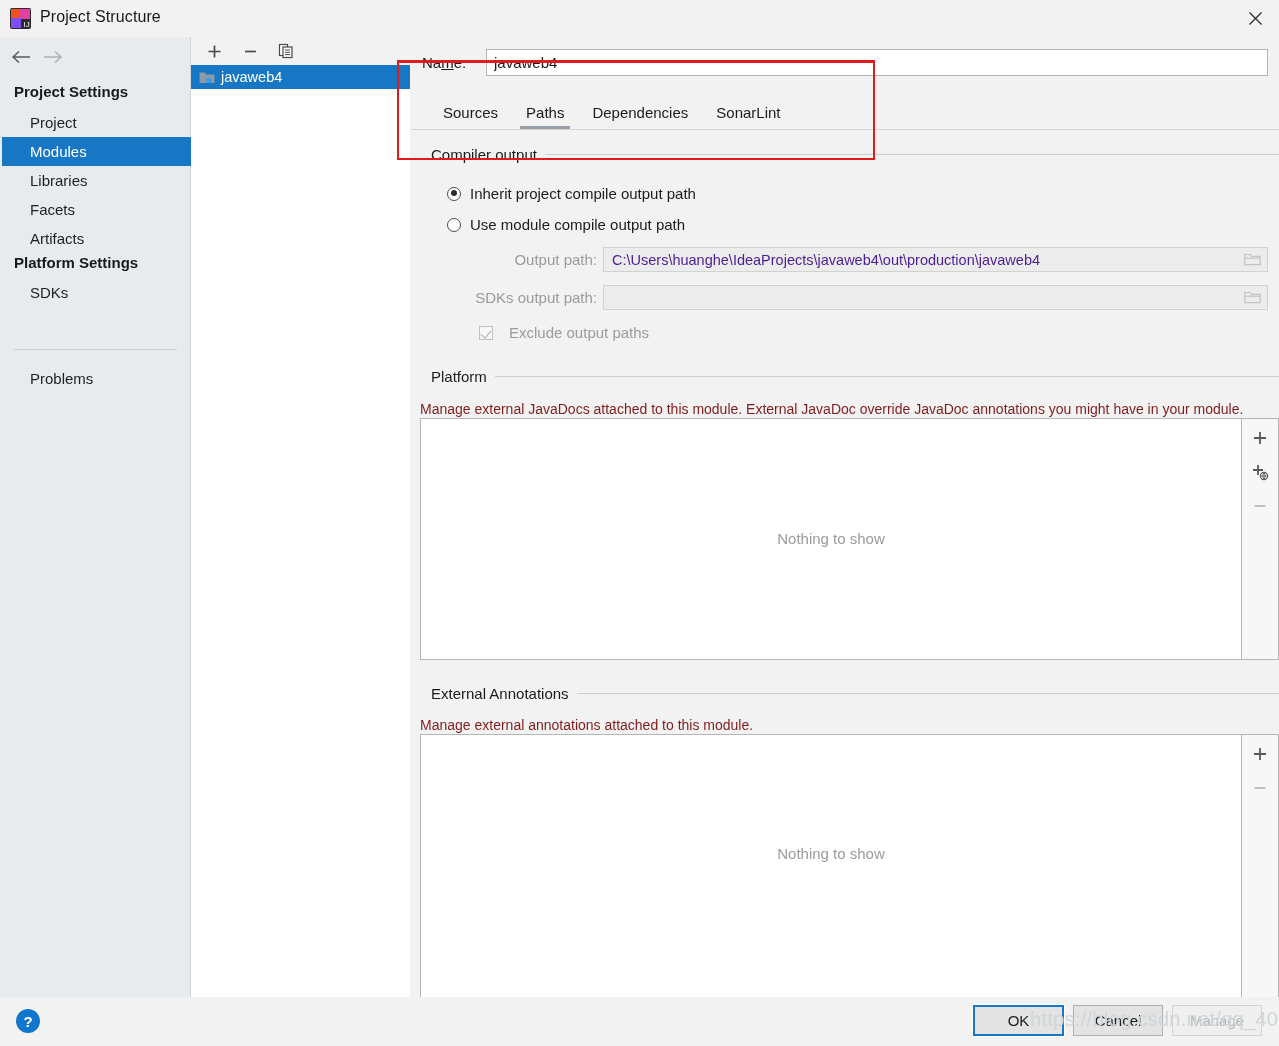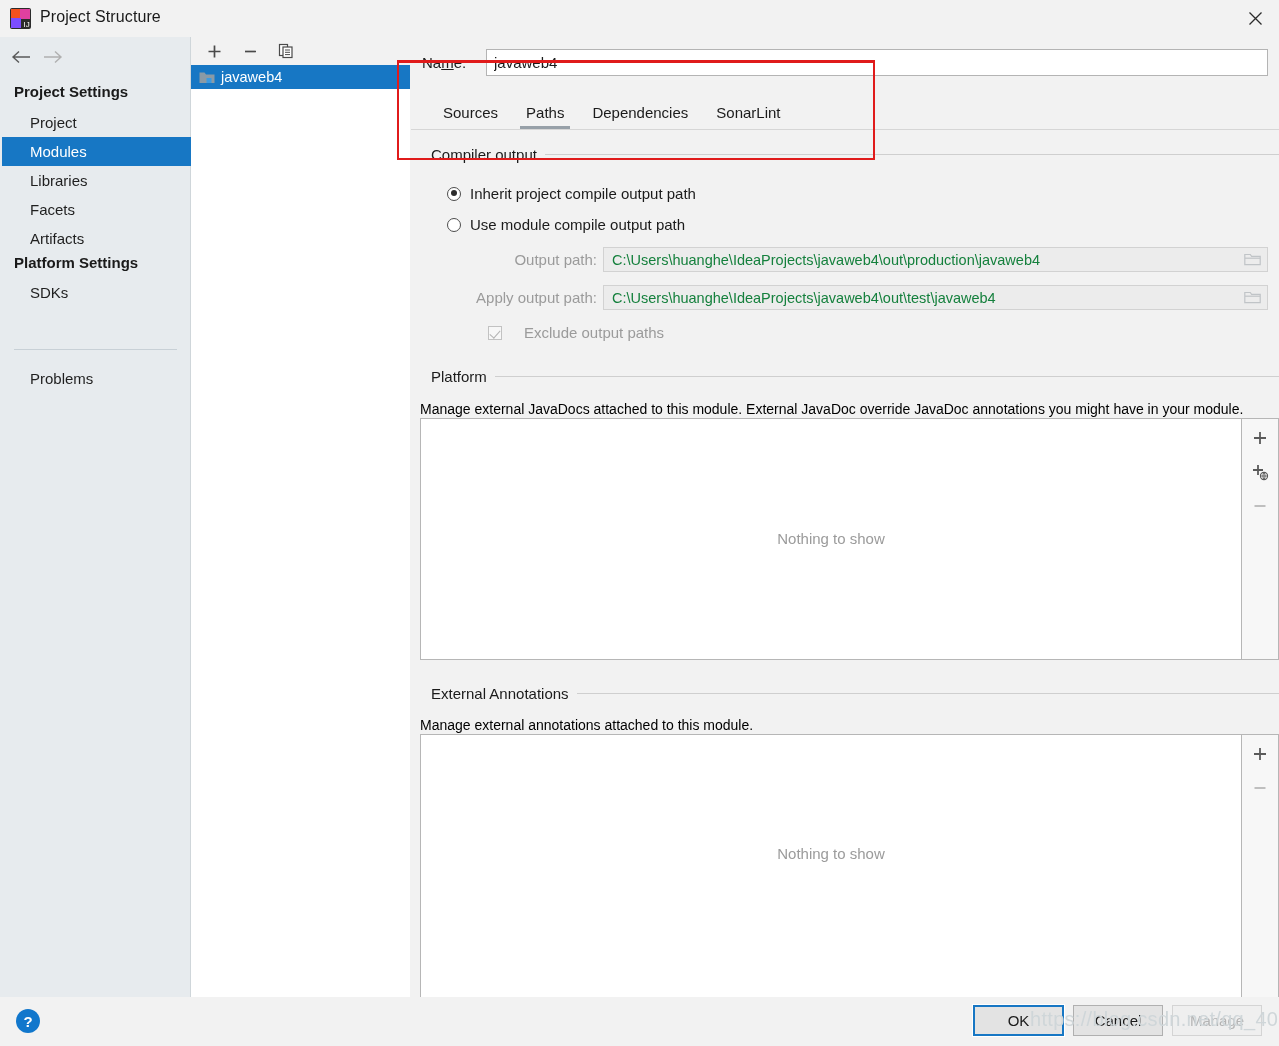--- a/index.html
+++ b/index.html
@@ -185,48 +185,48 @@
   }
   .path-label {
     font-size: 15px; color: #9b9b9b; text-align: right;
     white-space: nowrap;
   }
   .path-field {
     position: relative;
     height: 25px; background: #ececec; border: 1px solid #d2d2d2;
     display: flex; align-items: center;
     padding-left: 8px;
-    font-size: 14.5px; color: #15803d;
+    font-size: 14.5px; color: #4c1d95;
     overflow: hidden; white-space: nowrap;
   }
   .folder-btn {
     position: absolute; right: 6px; top: 4px;
     width: 17px; height: 15px;
   }
 
   .check-row {
-    position: absolute; left: 77px;
-    display: flex; align-items: center; gap: 22px;
+    position: absolute; left: 68px;
+    display: flex; align-items: center; gap: 16px;
     font-size: 15px; color: #9b9b9b; white-space: nowrap;
     cursor: default;
   }
   .checkbox {
     width: 14px; height: 14px; border: 1.4px solid #c2c2c2;
     background: #f7f7f7; position: relative; flex: 0 0 auto;
   }
   .checkbox.on::after {
     content: ""; position: absolute; left: 3px; top: 1px;
     width: 5px; height: 9px;
     border: solid #b3b3b3; border-width: 0 1.8px 1.8px 0;
     transform: rotate(42deg);
   }
 
   .desc {
     position: absolute; left: 9px;
-    font-size: 14px; color: #000000; white-space: nowrap;
+    font-size: 14px; color: #7f1d1d; white-space: nowrap;
   }
 
   .listbox {
     position: absolute;
     background: #ffffff; border: 1px solid #b6b6b6;
   }
   .listbox .empty {
     position: absolute; left: 0; right: 0;
     text-align: center;
     font-size: 15px; color: #9b9b9b;
@@ -437,23 +437,22 @@
         <span class="folder-btn">
           <svg width="17" height="15" viewBox="0 0 17 15">
             <path d="M0.8 2.5 h5.5 l1.3 1.8 h8.6 v8.4 h-15.4 z" fill="none" stroke="#c0c4c7" stroke-width="1.2"></path>
             <path d="M1 6.2 h15" stroke="#c0c4c7" stroke-width="1.2"></path>
           </svg>
         </span>
       </div>
     </div>
 
     <div class="path-row" style="left:0px; top:248px; width:857px;">
-      <div class="path-label" style="width:186px;">Apply output path:</div>
+      <div class="path-label" style="width:186px;">SDKs output path:</div>
       <div class="path-field" style="margin-left:6px; width:665px;">
-        <span>C:\Users\huanghe\IdeaProjects\javaweb4\out\test\javaweb4</span>
         <span class="folder-btn">
           <svg width="17" height="15" viewBox="0 0 17 15">
             <path d="M0.8 2.5 h5.5 l1.3 1.8 h8.6 v8.4 h-15.4 z" fill="none" stroke="#c0c4c7" stroke-width="1.2"></path>
             <path d="M1 6.2 h15" stroke="#c0c4c7" stroke-width="1.2"></path>
           </svg>
         </span>
       </div>
     </div>
 
     <div class="check-row" style="top:287px;">

